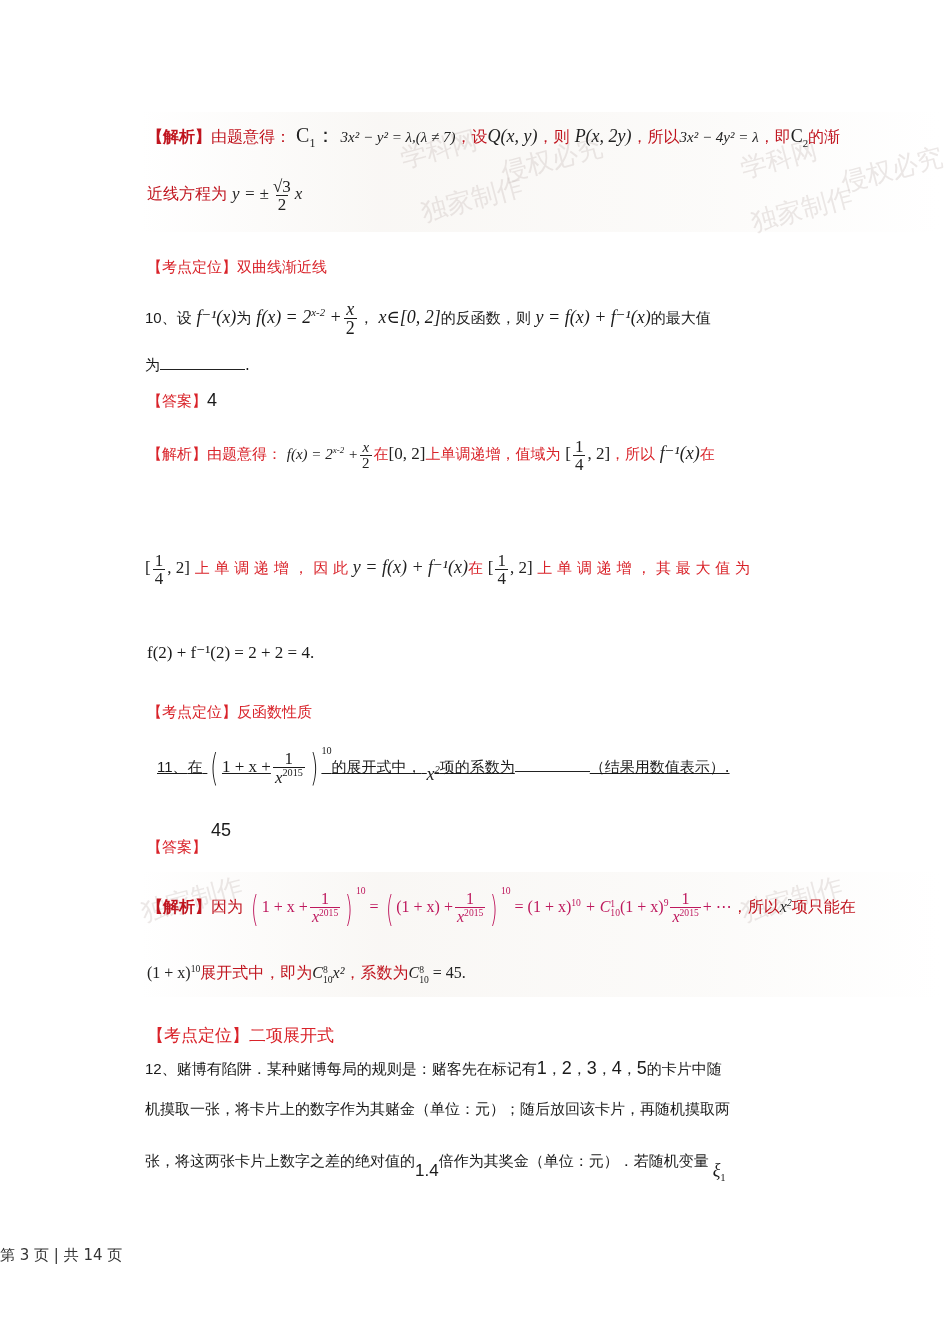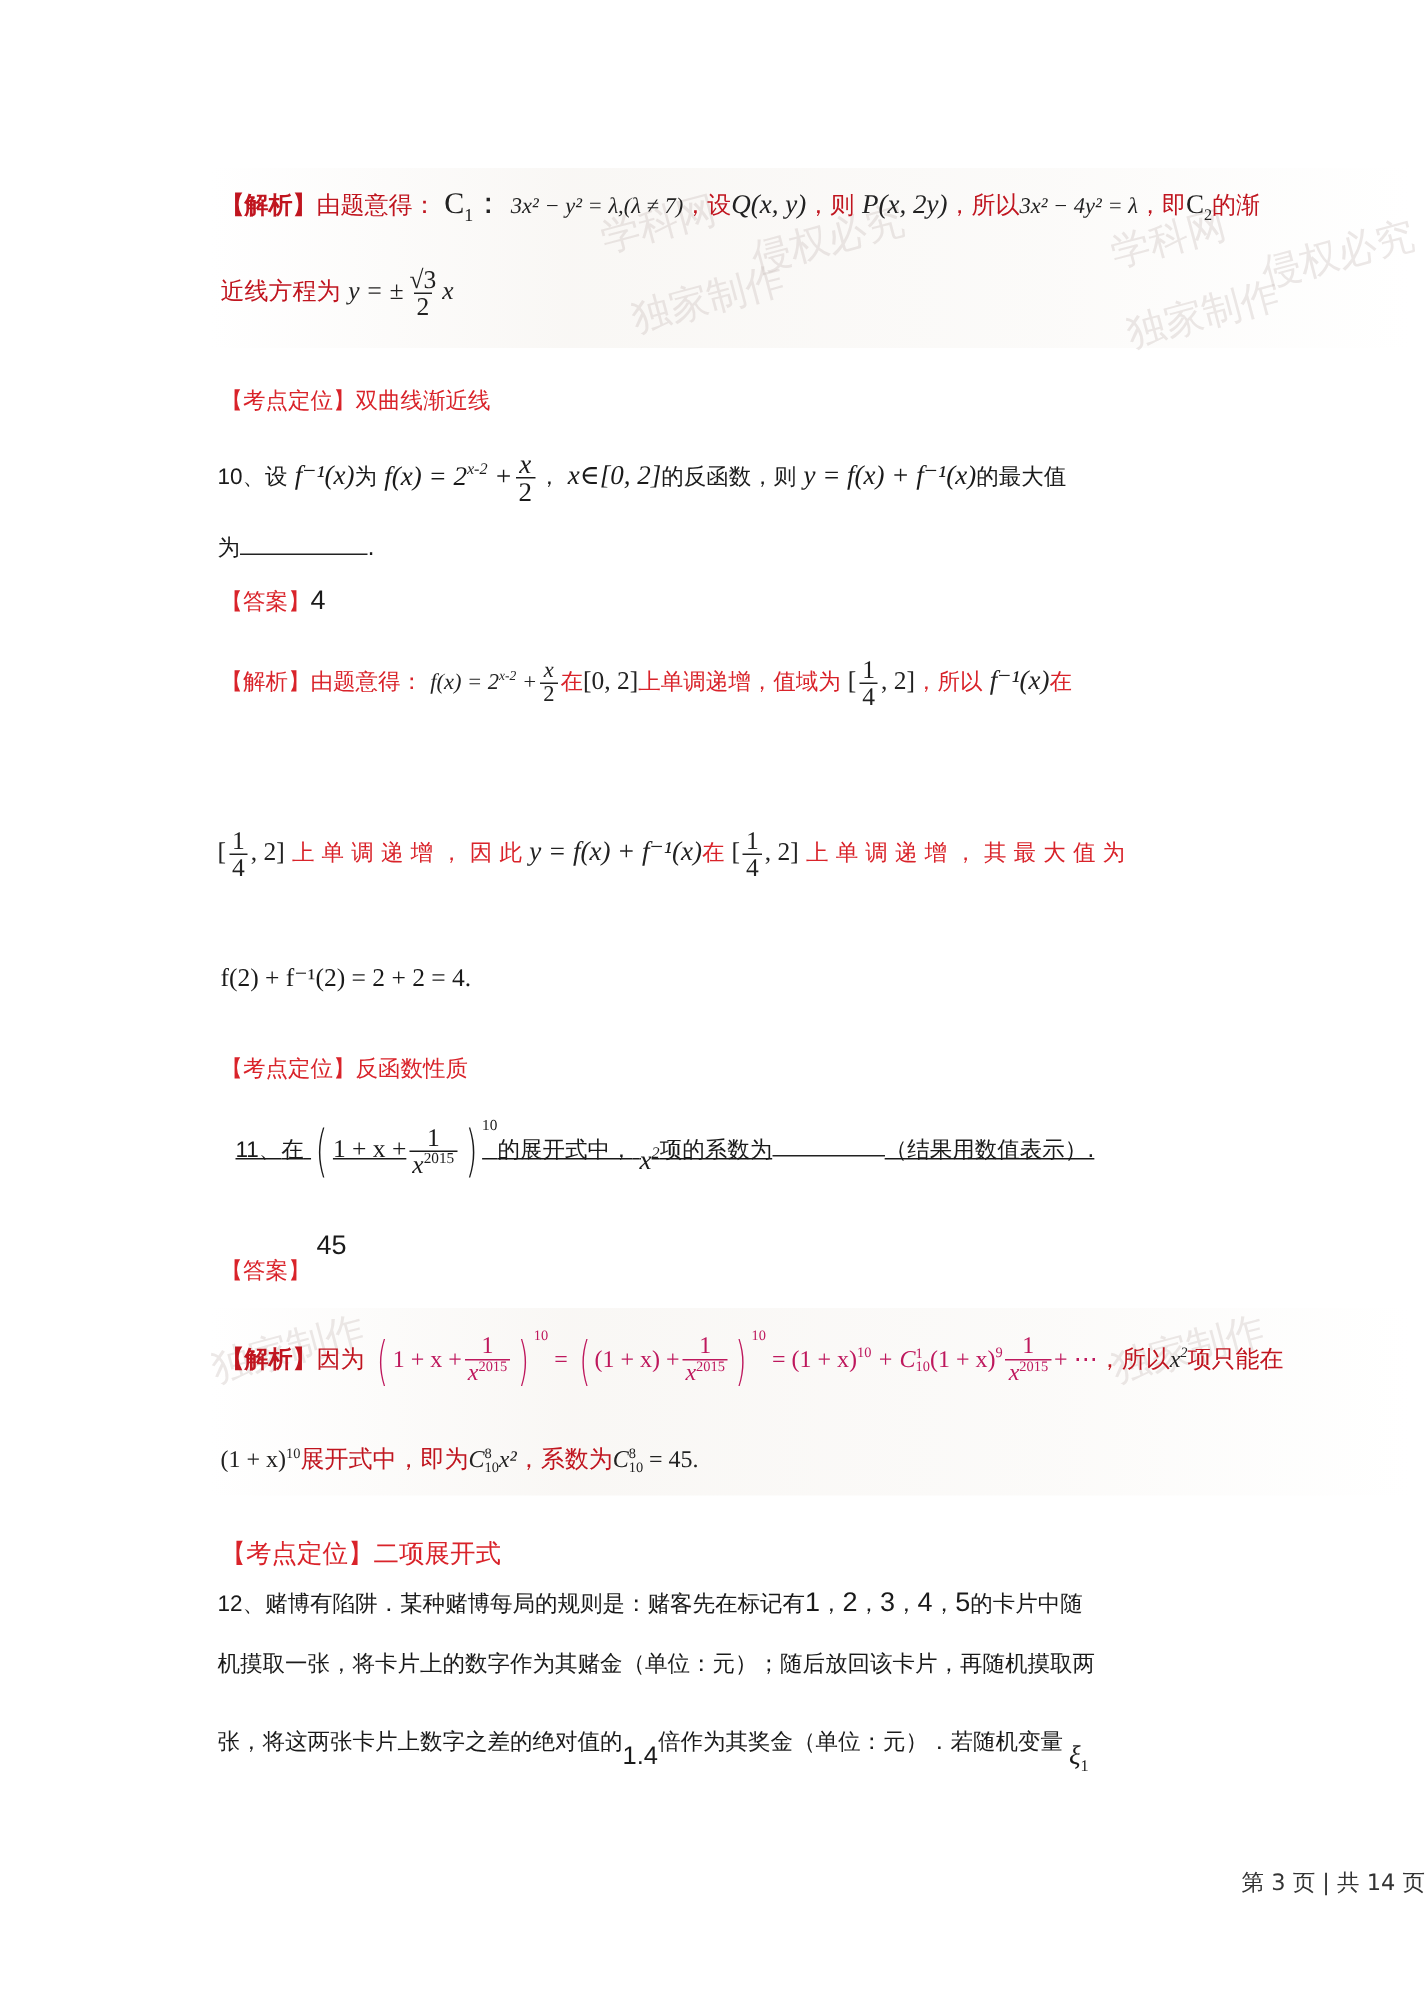--- a/index.html
+++ b/index.html
@@ -166,15 +166,15 @@
 </div>
 
 <div class="abs cn" style="left:145px;top:1100px;font-size:15px;">
   <span>机摸取一张，将卡片上的数字作为其赌金（单位：元）；随后放回该卡片，再随机摸取两</span>
 </div>
 
 <div class="abs cn" style="left:145px;top:1150px;font-size:15px;">
   <span>张，将这两张卡片上数字之差的绝对值的</span><span class="num" style="font-size:17px;position:relative;top:10px;">1.4</span><span>倍作为其奖金（单位：元）．若随机变量</span><span class="math" style="font-size:18px;position:relative;top:10px;margin-left:4px;"><span>ξ</span><sub style="font-style:normal;">1</sub></span>
 </div>
 
-<div class="abs footer" style="left:0;width:950px;text-align:right;top:1246px;">
+<div class="abs footer" style="left:0;width:950px;text-align:left;top:1246px;">
   <span>第 3 页 | 共 14 页</span>
 </div>
 
 </body></html>

